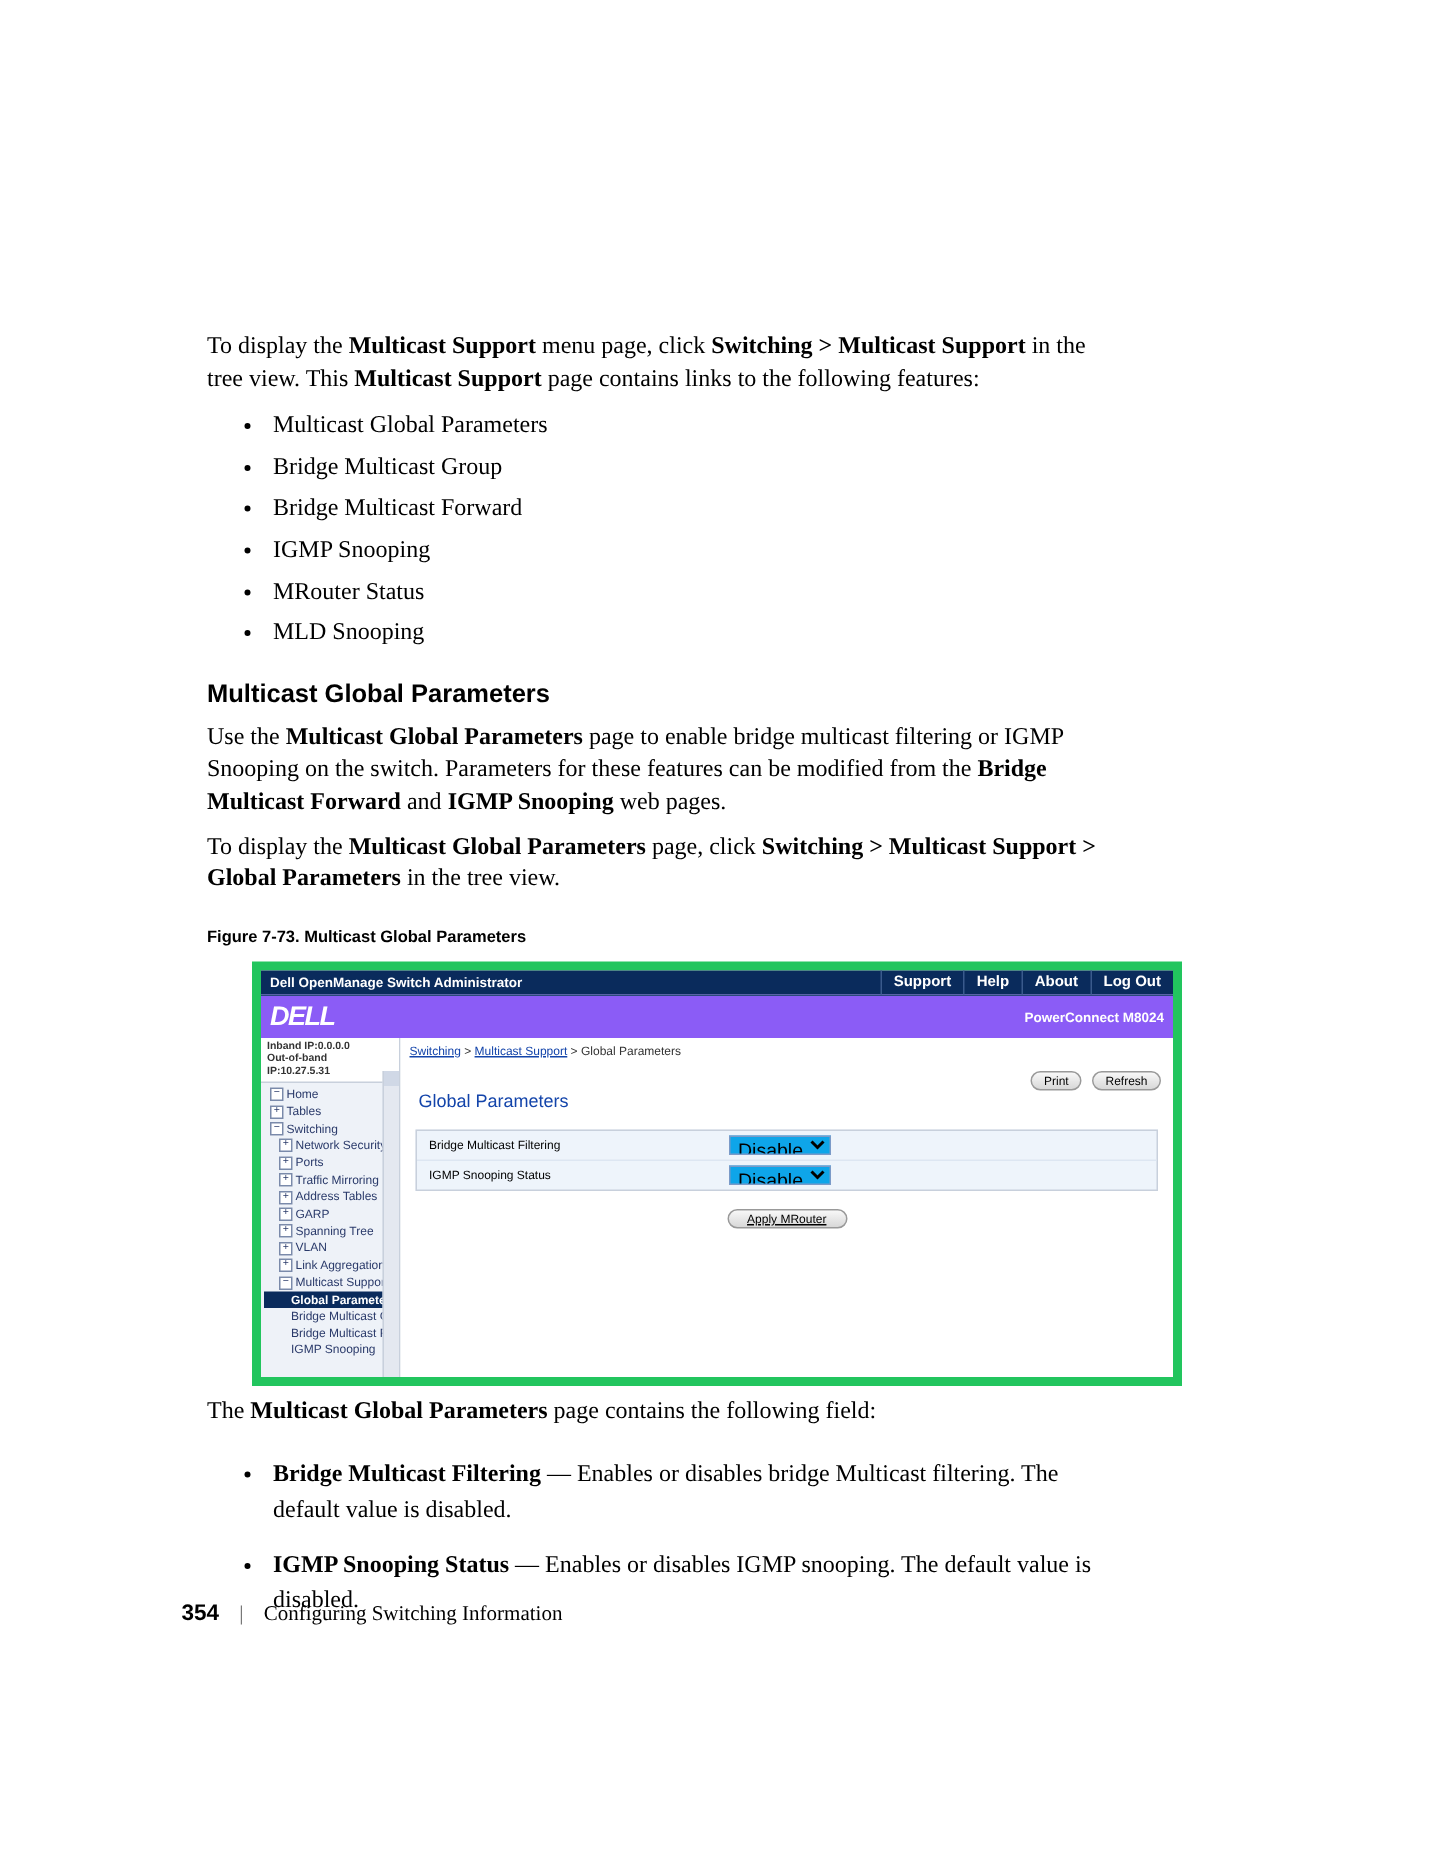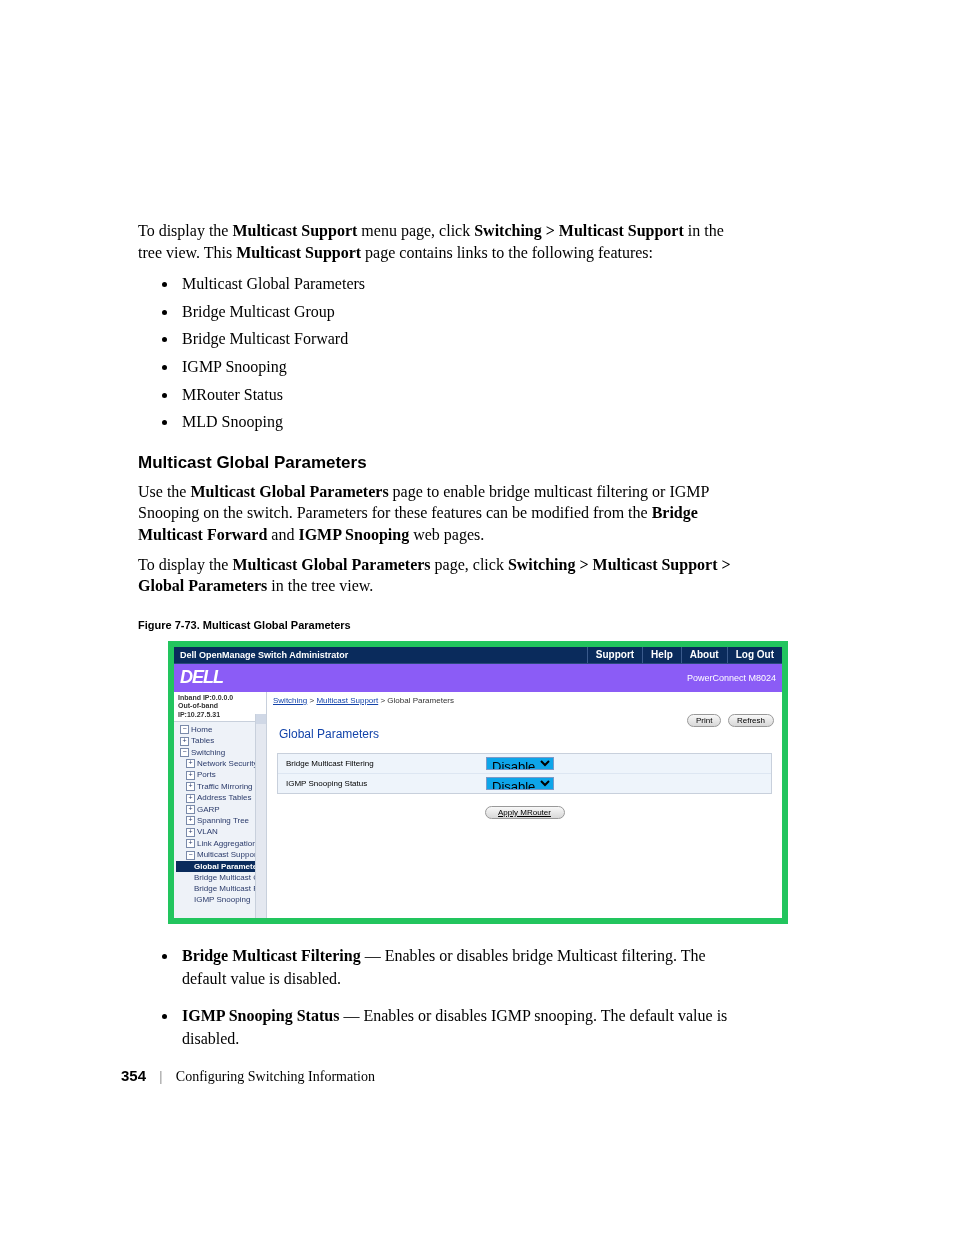--- a/index.html
+++ b/index.html
@@ -9,21 +9,21 @@
 ul.feat{margin:6px 0 14px 40px;padding:0}
 ul.feat li{font-size:16px;line-height:1.6;list-style:disc;padding-left:4px;margin-bottom:2px}
 h3.section{font-family:Arial,Helvetica,sans-serif;font-weight:bold;font-size:17px;margin:18px 0 8px 0}
 .fig-cap{font-family:Liberation Sans, sans-serif;font-weight:bold;font-size:11px;margin:22px 0 10px 0}
 .screenshot{width:608px;margin:0 0 6px 30px;border:6px solid #22c55e;font-family:Tahoma,Arial,sans-serif;font-size:9px}
 .ss-top{background:#0a2b5c;color:#fff;display:flex;align-items:center;height:16px}
 .ss-top .title{flex:1;padding-left:6px;font-weight:bold;font-size:9px}
 .ss-top .lnk{padding:0 8px;border-left:1px solid #3a5a8c;font-weight:bold;font-size:10px;line-height:16px;cursor:pointer}
 .ss-logo-row{background:#8b5cf6;height:28px;display:flex;align-items:center;justify-content:space-between;padding:0 6px;border-top:1px solid #2a4a7c}
 .ss-logo{font-family:Arial,sans-serif;font-weight:900;font-size:18px;color:#fff;letter-spacing:-1px;font-style:italic}
-.ss-model{color:#fff;font-size:9px;font-weight:normal}
+.ss-model{color:#fff;font-size:9px;font-weight:bold}
 .ss-body{display:flex;background:#f6f6f6;height:226px}
 .ss-side{width:92px;background:#eef2f8;border-right:1px solid #c8d0dc;position:relative}
 .ss-ip{background:#fff;border-bottom:1px solid #c8d0dc;padding:2px 4px;font-size:7px;font-weight:bold;color:#333;line-height:1.2}
 .ss-tree{padding:2px 0 0 2px;font-size:8px;color:#2a3a6a}
 .ss-tree .nd{padding:1px 0 1px 4px;white-space:nowrap;overflow:hidden;cursor:pointer}
 .ss-tree .nd.l1{padding-left:10px}
 .ss-tree .nd.l2{padding-left:18px}
 .ss-tree .nd.sel{background:#0a2b5c;color:#fff;font-weight:bold}
 .ss-tree .box{display:inline-block;width:7px;height:7px;border:1px solid #7a8aaa;background:#fff;text-align:center;line-height:6px;font-size:7px;margin-right:2px;vertical-align:middle}
 .ss-scroll{position:absolute;right:0;top:22px;bottom:0;width:10px;background:#e4e8f0;border-left:1px solid #c8d0dc}
@@ -133,20 +133,23 @@
           <div class="ss-row">
             <div class="lbl">IGMP Snooping Status</div>
             <select class="ss-sel"><option>Disable</option></select>
           </div>
         </div>
         <div class="ss-apply">Apply MRouter</div>
       </div>
     </div>
   </div>
 
+  <p class="body-text">
+    <span>The </span><b>Multicast Global Parameters</b><span> page contains the following field:</span>
+  </p>
 
   <ul class="fld">
     <li><b>Bridge Multicast Filtering</b><span> — Enables or disables bridge Multicast filtering. The default value is disabled.</span></li>
     <li><b>IGMP Snooping Status</b><span> — Enables or disables IGMP snooping. The default value is disabled.</span></li>
   </ul>
 
   <div class="footer">
     <span class="pn">354</span>
     <span class="sep">|</span>
     <span class="ch">Configuring Switching Information</span>

